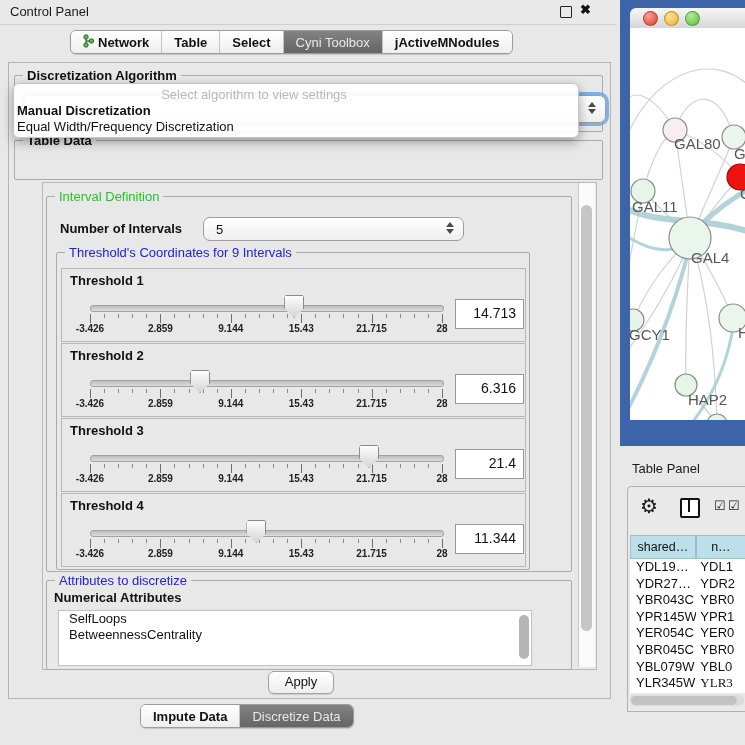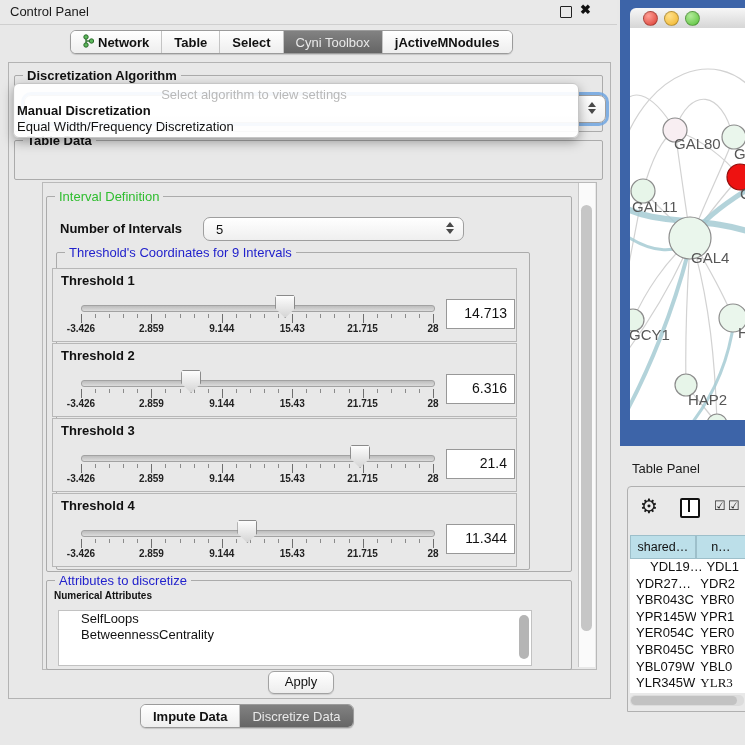--- a/index.html
+++ b/index.html
@@ -68,21 +68,21 @@
   .ticks{position:absolute;left:28px;top:45px;width:353px;height:9px;}
   .tick{position:absolute;top:0;width:1px;height:4px;background:#8a8a8a;}
   .tick.major{height:9px;background:#6f6f6f;}
   .ticklab{position:absolute;top:54px;width:56px;text-align:center;font-size:10px;font-weight:bold;color:#222;}
   .valbox{position:absolute;left:393px;top:30px;width:60px;height:28px;background:#fff;
           border:1px solid #989898;font-size:14px;text-align:right;line-height:27px;padding-right:7px;
           font-family:"Liberation Sans",sans-serif;}
 
   
   .list{left:58px;top:610px;width:472px;height:54px;background:#fff;border:1px solid #c2c2c2;overflow:hidden;}
-  .list-item{font-size:13px;padding-left:22px;line-height:16px;white-space:nowrap;}
+  .list-item{font-size:13px;padding-left:10px;line-height:16px;white-space:nowrap;}
   .list-scroll{position:absolute;right:2px;top:4px;width:10px;height:44px;background:#b5b5b5;border-radius:5px;}
 
   .applybtn{left:268px;top:671px;width:64px;height:21px;border:1px solid #a2a2a2;border-radius:6px;
             background:linear-gradient(#ffffff,#ededed);font-size:13px;text-align:center;line-height:20px;
             box-shadow:0 1px 1px rgba(0,0,0,.12);}
 
   
   .net-frame{left:620px;top:0;width:130px;height:446px;background:#3d64a8;}
   .net-titlebar{left:630px;top:8px;width:115px;height:20px;border-radius:6px 0 0 0;
                 background:linear-gradient(#f7f7f7,#d6d6d6);border-bottom:1px solid #aaa;}
@@ -177,21 +177,21 @@
     <span class="val">5</span>
     <div class="spin-arrows" style="right:9px;top:4px;">
       <div class="tri-up"></div>
         <div class="tri-dn"></div>
     </div>
   </div>
 
   <div class="abs group" style="left:56px;top:252px;width:472px;height:316px;">
     <span class="gtitle blue">Threshold's Coordinates for 9 Intervals</span>
   </div>
-  <div class="abs" id="threshold-panels" style="left:52px;top:268px;width:470px;height:298px;">
+  <div class="abs" id="threshold-panels" style="left:61px;top:268px;width:470px;height:298px;">
       <div class="tpanel" style="top: 0px;">
         <div class="tlabel">Threshold 1</div>
         <div class="track"></div>
         <div class="ticks">
           <div class="tick major" style="left: 0px;"></div>
           <div class="tick" style="left: 14.08px;"></div>
           <div class="tick" style="left: 28.16px;"></div>
           <div class="tick" style="left: 42.24px;"></div>
           <div class="tick" style="left: 56.32px;"></div>
           <div class="tick major" style="left: 70.4px;"></div>
@@ -343,21 +343,21 @@
         <div class="ticklab" style="left: 281.6px;">21.715</div>
         <div class="ticklab" style="left: 352px;">28</div>
         <div class="thumb" style="left: 184.438px;"></div>
         <div class="valbox">11.344</div>
       </div>
     </div>
 
   <div class="abs group" style="left:46px;top:580px;width:524px;height:88px;">
     <span class="gtitle blue">Attributes to discretize</span>
   </div>
-  <div class="abs" style="left:54px;top:590px;font-size:10px;font-weight:bold;">Numerical Attributes</div>
+  <div class="abs" style="left:54px;top:590px;font-size:13px;font-weight:bold;">Numerical Attributes</div>
   <div class="abs list" id="attr-list">
 
   <div class="list-item">SelfLoops</div>
       <div class="list-item">BetweennessCentrality</div>
       <div class="list-scroll"></div>
     </div>
 
   <div class="abs applybtn">Apply</div>
 
   <div class="abs tabbar" id="bottom-tabs" style="left:140px;top:704px;">
@@ -424,21 +424,21 @@
       <div class="colicon"></div>
       <div class="cbx" style="left:86px;">☑</div>
       <div class="cbx" style="left:100px;">☑</div>
     </div>
     <div class="thead" id="tbl-head">
         <div class="thcell" style="width: 74px;">shared…</div>
         <div class="thcell" style="width: 56px;">n…</div>
       </div>
     <div class="tbody" id="tbl-body">
         <div class="trow">
-          <div class="tcell" style="width: 74px; padding-left: 20px;">YDL19…</div>
+          <div class="tcell" style="width: 74px; padding-left: 6px;">YDL19…</div>
           <div class="tcell" style="width: 56px; padding-left: 4px;">YDL1</div>
         </div>
         <div class="trow">
           <div class="tcell" style="width: 74px; padding-left: 6px;">YDR27…</div>
           <div class="tcell" style="width: 56px; padding-left: 4px;">YDR2</div>
         </div>
         <div class="trow">
           <div class="tcell" style="width: 74px; padding-left: 6px;">YBR043C</div>
           <div class="tcell" style="width: 56px; padding-left: 4px;">YBR0</div>
         </div>

